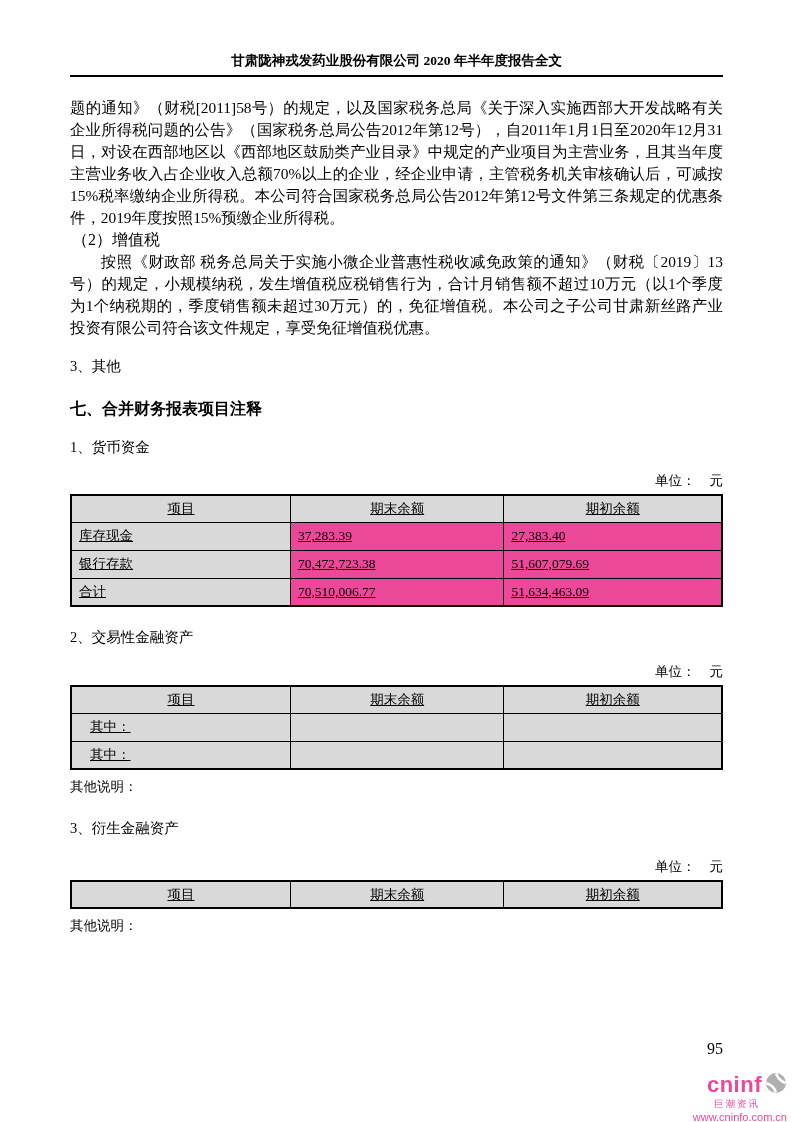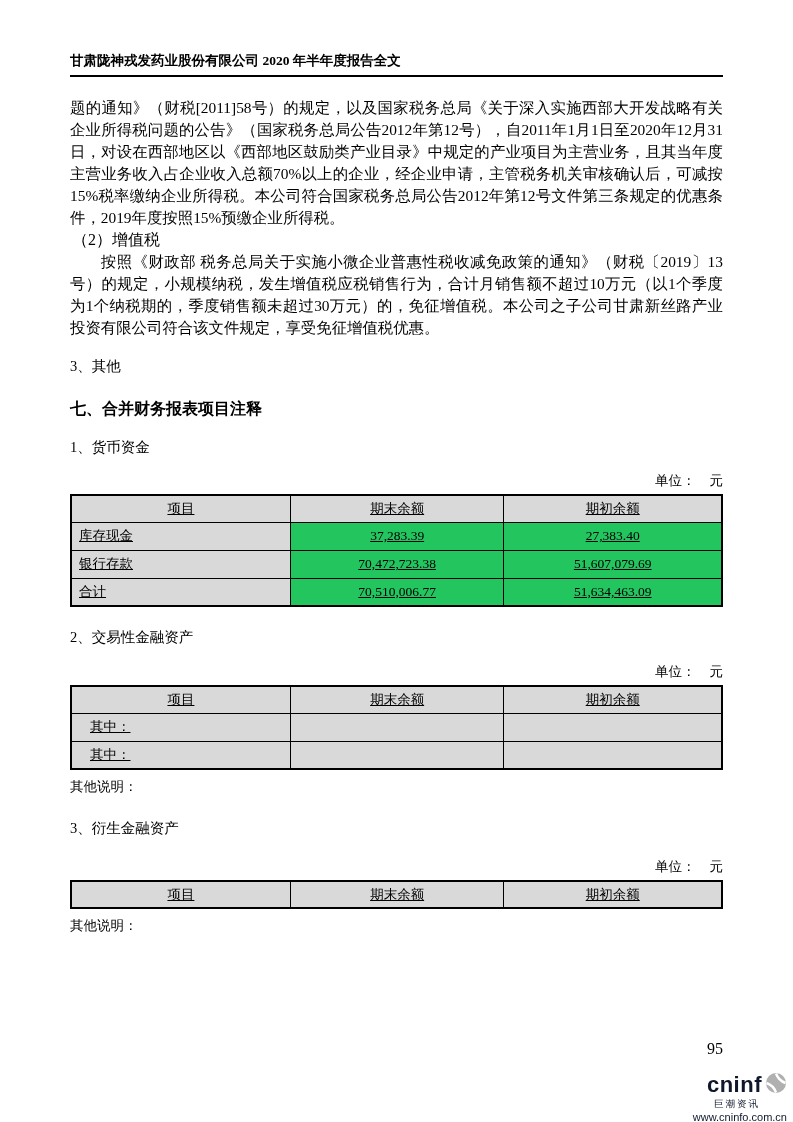--- a/index.html
+++ b/index.html
@@ -8,21 +8,21 @@
     width:793px;height:1122px;
     background:#ffffff;
     font-family:"Liberation Serif","DejaVu Serif",serif;
     color:#000;
     overflow:hidden;
   }
   .content{position:absolute;left:70px;top:0;width:653px;}
   .doc-header{
     padding-top:52px;padding-bottom:5px;
     border-bottom:2px solid #000;
-    text-align:left;
+    text-align:center;
     font-size:13.5px;
     font-weight:bold;
   }
   .para{font-size:15.4px;line-height:22px;text-align:justify;}
   .para1{margin-top:20px;}
   .vat-line{font-size:16px;line-height:22px;padding-left:2px;}
   .para2{text-indent:2em;}
   .h-sub{font-weight:normal;font-size:14.5px;line-height:20px;}
   .h-other{margin-top:17px;}
   .h-section{font-weight:bold;font-size:16px;line-height:22px;margin-top:22px;}
@@ -48,34 +48,34 @@
   }
   table.fin{border:2px solid #000;text-decoration:underline;}
   table.fin th{
     background:#d9d9d9;
     font-weight:normal;
     text-align:center;
     height:27px;
   }
   table.fin td{height:28px;}
   td.item{background:#d9d9d9;text-align:left;}
-  td.num{text-align:center;background:#22c55e;}
+  td.num{text-align:left;background:#ec4899;}
   table.grey td{background:#d9d9d9;}
   table.grey td.item{padding-left:18px;}
   .col-item{width:33.7%;}
   .col-end{width:32.8%;}
   .col-begin{width:33.5%;}
   .note{font-size:13.5px;line-height:18px;margin-top:8px;}
   .page-number{
     position:absolute;right:70px;top:1040px;
     font-size:16px;
   }
   .cninfo-logo{
     position:absolute;right:6px;top:1072px;
-    color:#0f172a;text-align:right;
+    color:#ec4899;text-align:right;
     font-family:"Liberation Sans","DejaVu Sans",sans-serif;
     line-height:1;
   }
   .logo-row{display:flex;align-items:center;justify-content:flex-end;gap:3px;}
   .logo-word{font-size:22px;font-weight:bold;letter-spacing:.5px;}
   .logo-cn{font-size:9.5px;margin-top:2px;margin-right:27px;letter-spacing:2px;}
   .logo-url{font-size:11px;margin-top:3px;}
 </style>
 </head>
 <body>

